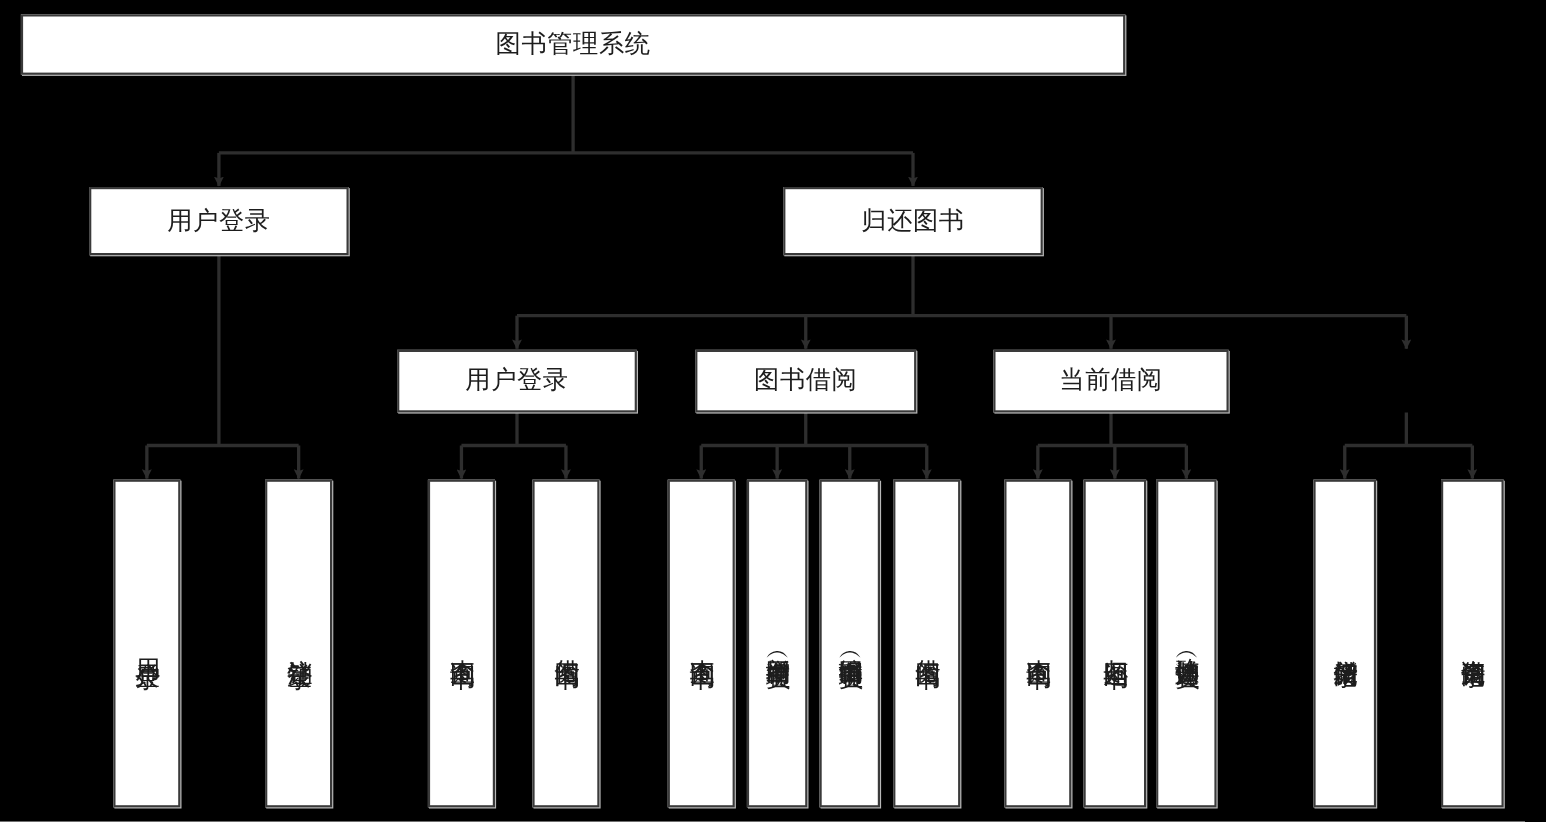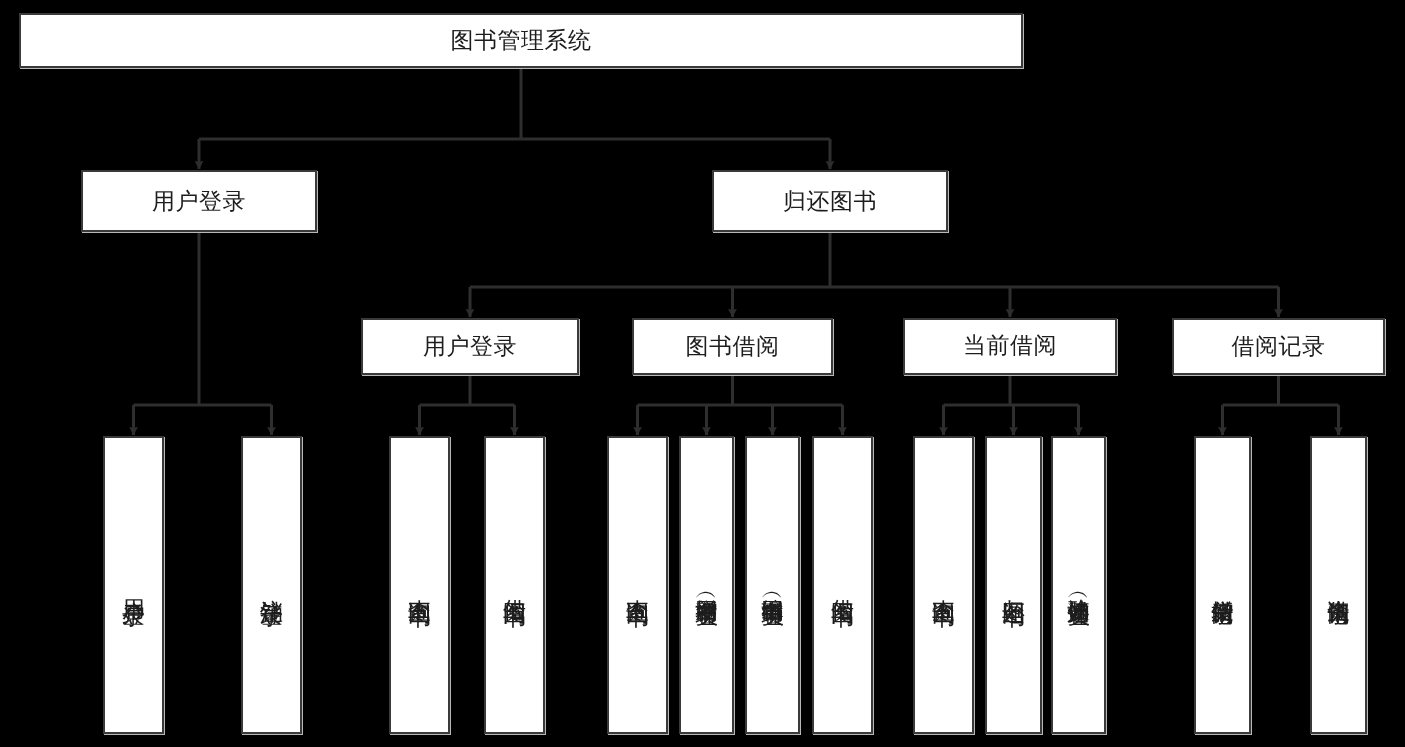--- a/index.html
+++ b/index.html
@@ -134,27 +134,24 @@
   </div>
 
   <div class="node horizontal" style="left:361px;top:318px;width:218px;height:57px;">
     <span class="node-label">用户登录</span>
   </div>
 
   <div class="node horizontal" style="left:632px;top:318px;width:201px;height:57px;">
     <span class="node-label">图书借阅</span>
   </div>
 
-  <div class="node horizontal" style="left:903px;top:318px;width:214px;height:57px;font-family:Liberation Serif, serif;">
+  <div class="node horizontal" style="left:903px;top:318px;width:214px;height:57px;">
     <span class="node-label">当前借阅</span>
   </div>
 
-  <div class="node horizontal" style="left:1172px;top:318px;width:213px;height:57px;">
-    <span class="node-label">借阅记录</span>
-  </div>
 
   <div class="node vertical" style="left:103px;top:436px;width:61px;height:298px;">
     <span class="node-label">用户登录</span>
   </div>
 
   <div class="node vertical" style="left:241px;top:436px;width:61px;height:298px;">
     <span class="node-label">注销登录</span>
   </div>
 
   <div class="node vertical" style="left:389px;top:436px;width:61px;height:298px;">

